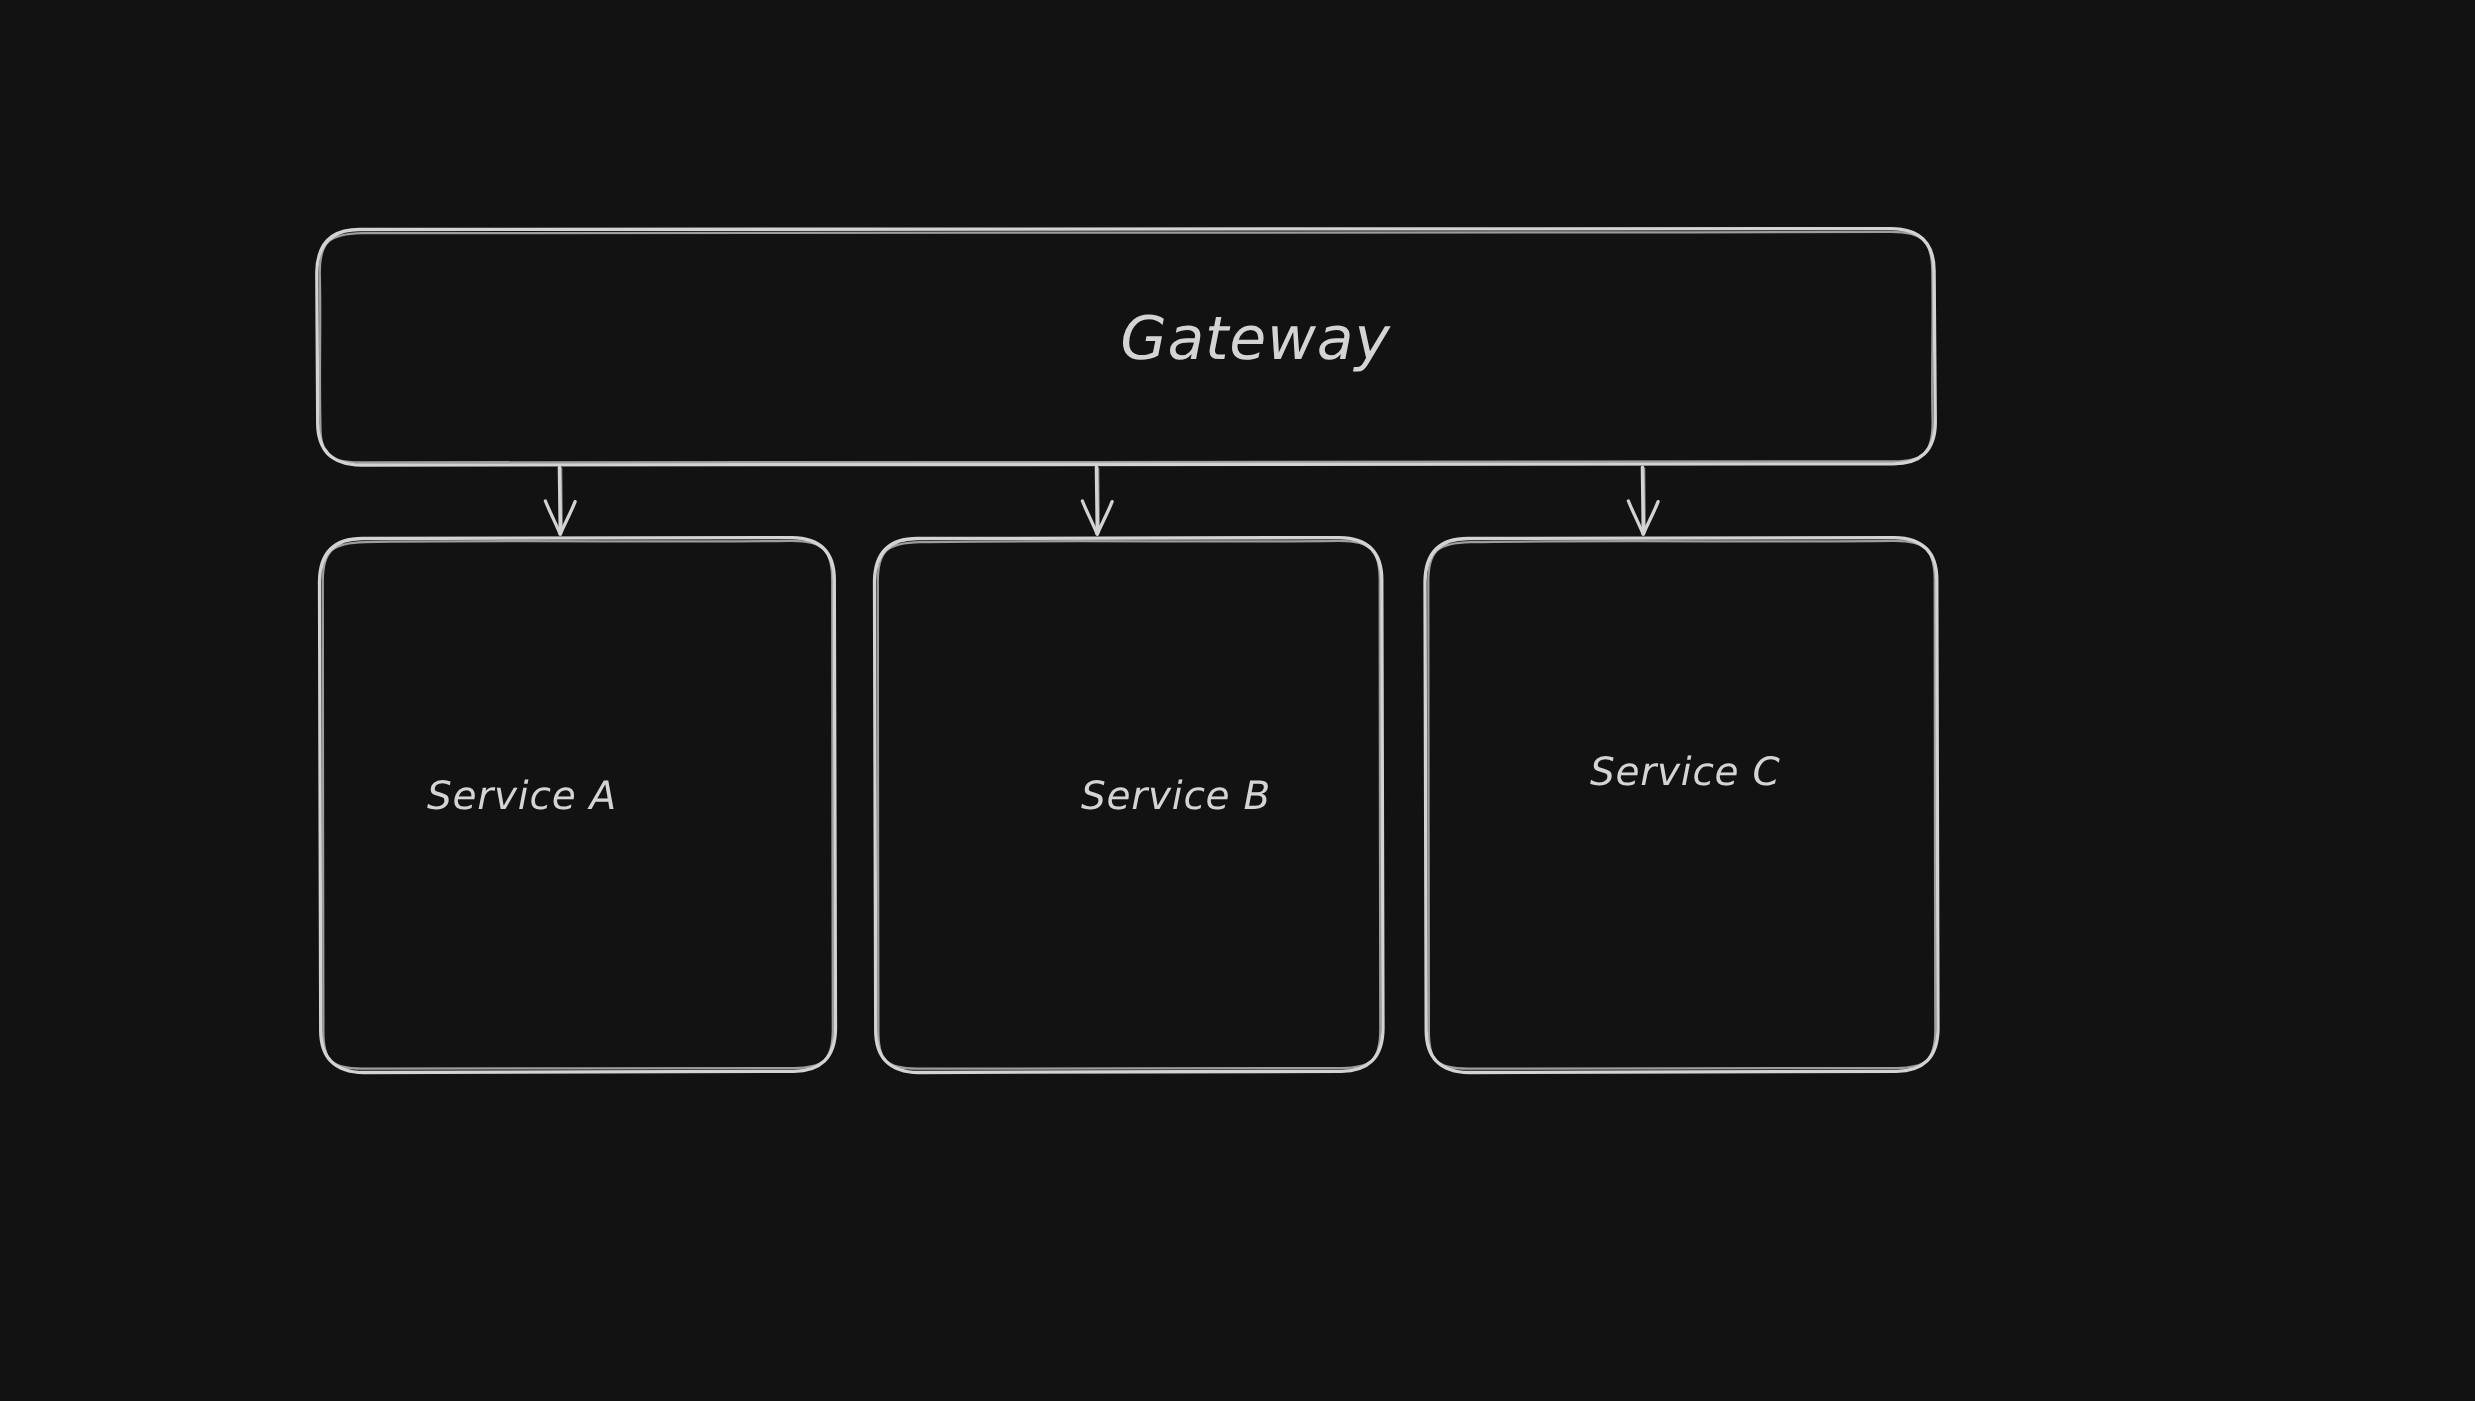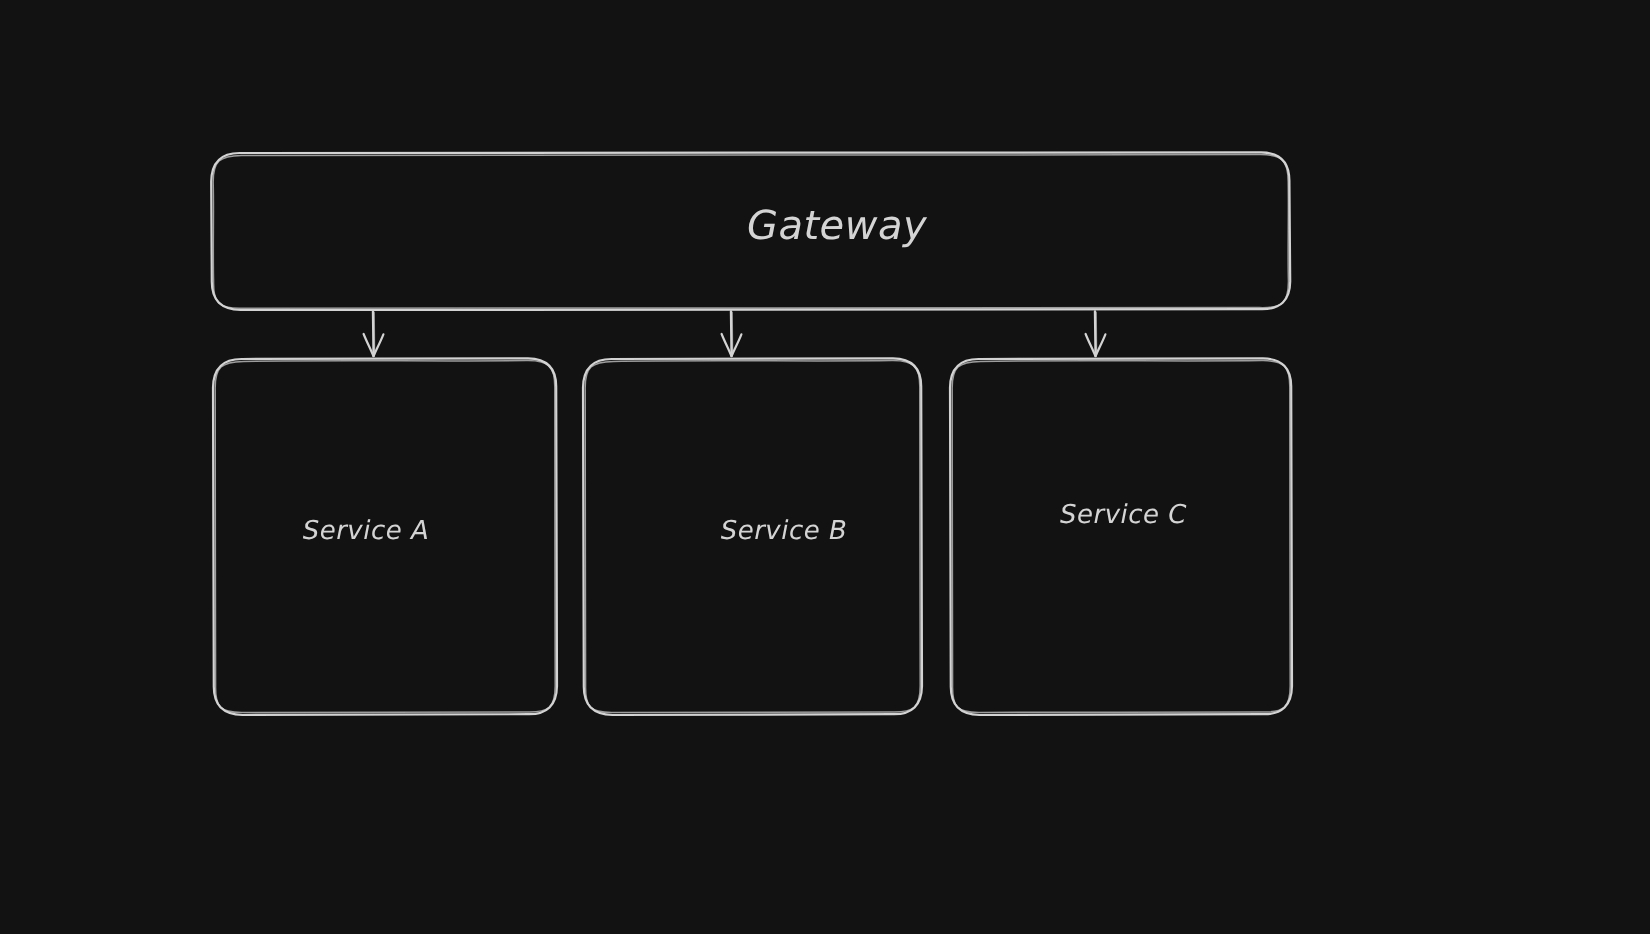--- a/index.html
+++ b/index.html
@@ -172,19 +172,19 @@
       <path stroke-width="2.4" d="M 1095.0 311.5 L 1095.6 355.8"></path>
       <path stroke-width="1.4" opacity="0.55" d="M 1096.2 312.4 L 1096.6 354.6"></path>
       <path stroke-width="2.2" d="M 1085.6 334.0 C 1088.6 341.4 1092.6 349.2 1095.4 356.0"></path>
       <path stroke-width="2.2" d="M 1105.4 334.4 C 1102.6 341.6 1098.4 349.4 1095.6 356.0"></path>
     </g>
 
   </svg>
 
   <div class="node-label label-gateway" style="left:0; top:206px; width:1650px;">Gateway</div>
 
-  <div class="node-label label-service" style="left:222px; top:518px; width:288px;">Service A</div>
+  <div class="node-label label-service" style="left:204px; top:518px; width:288px;">Service A</div>
 
   <div class="node-label label-service" style="left:583px; top:518px; width:402px;">Service B</div>
 
   <div class="node-label label-service" style="left:950px; top:502px; width:347px;">Service C</div>
 
 </div>
 
 </body></html>

